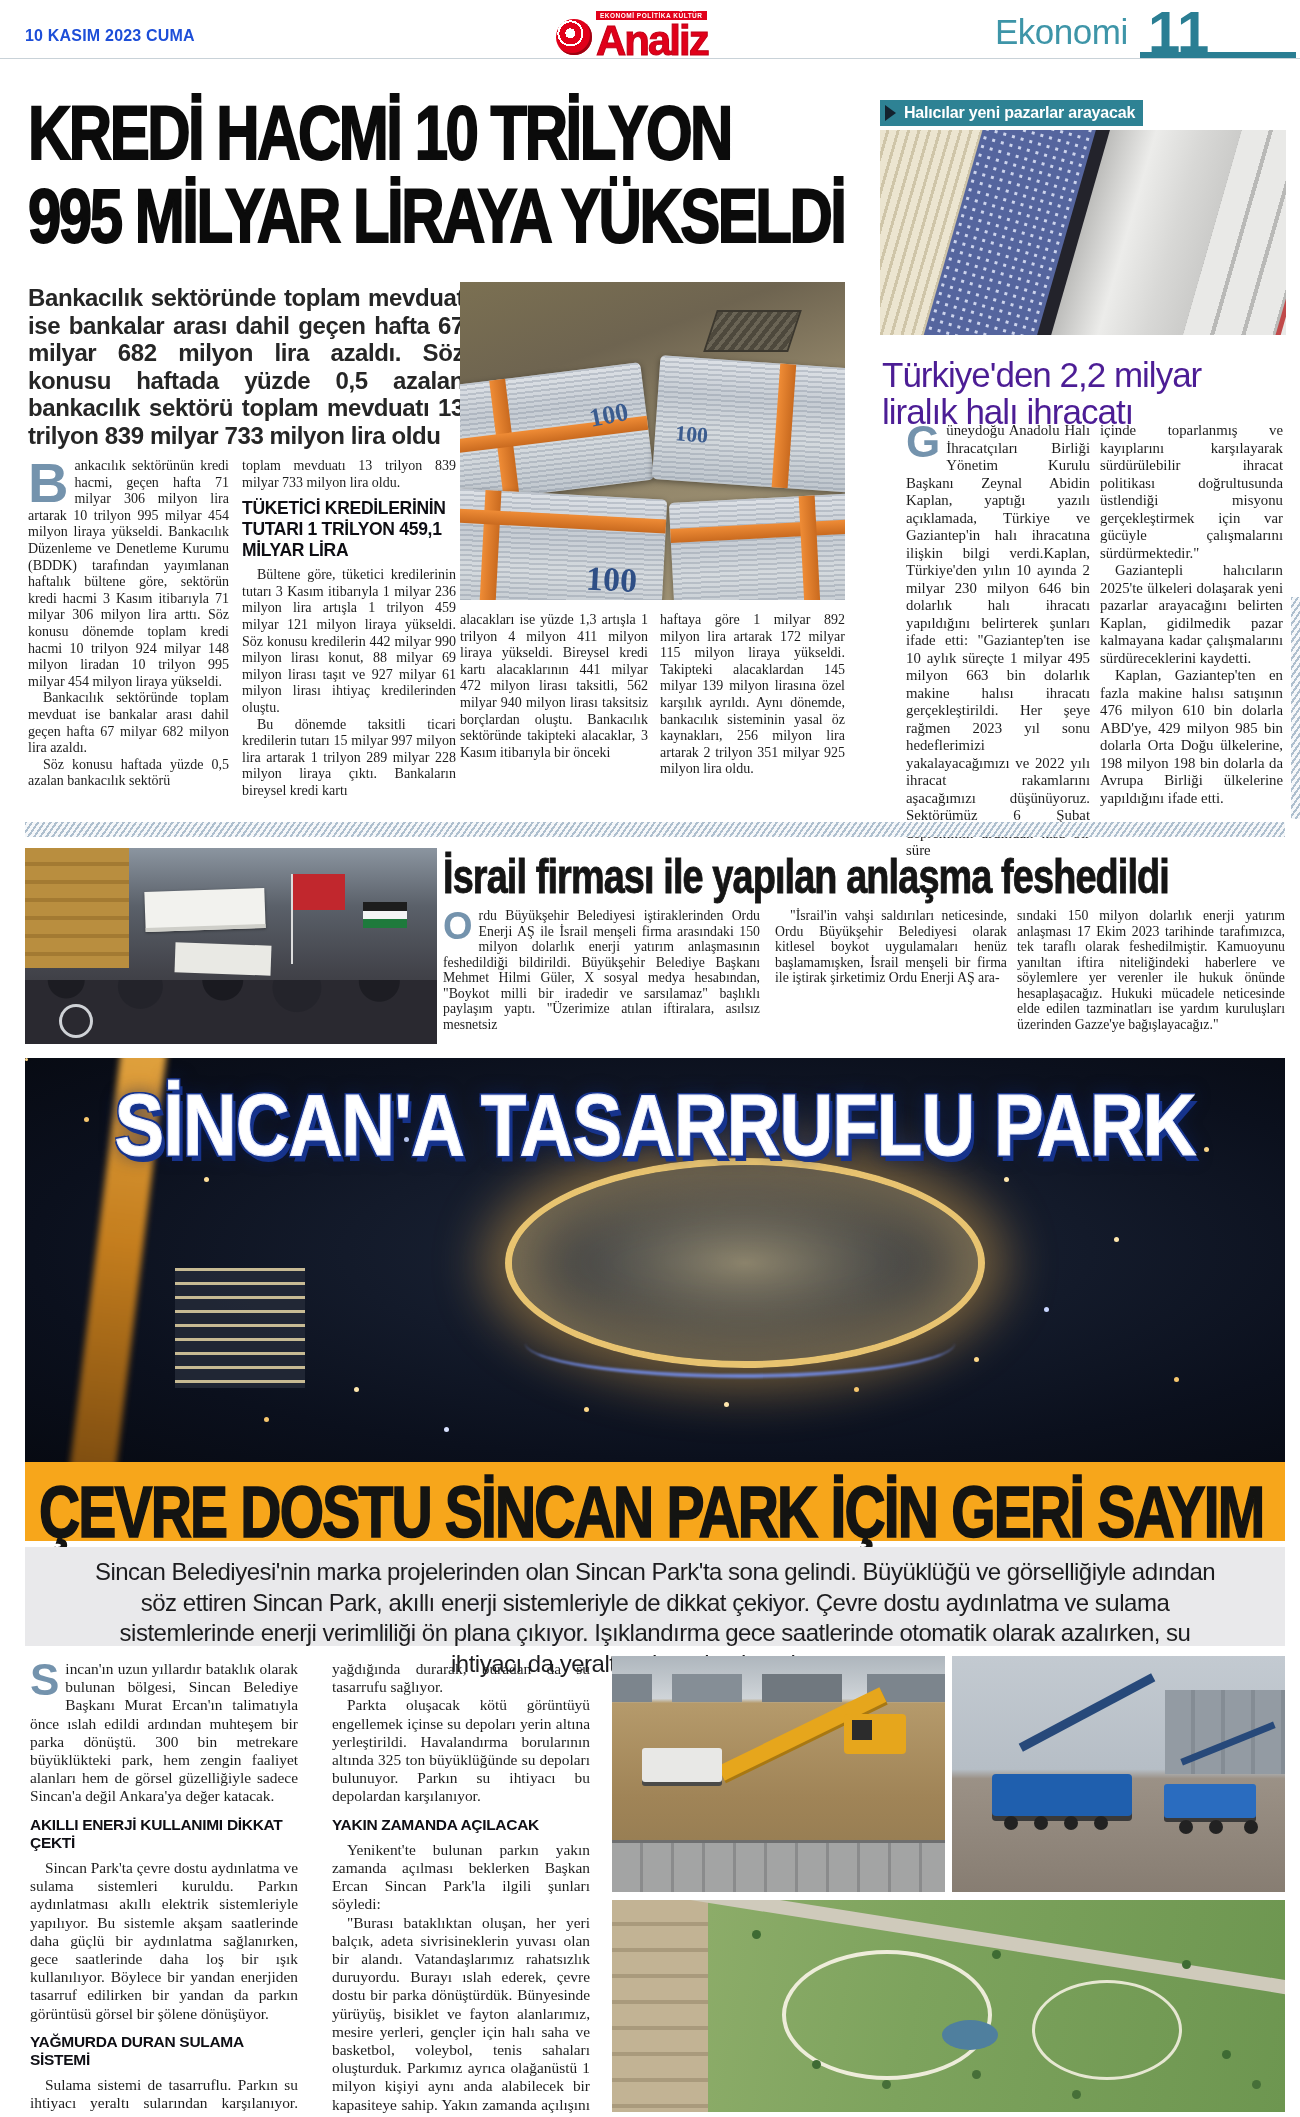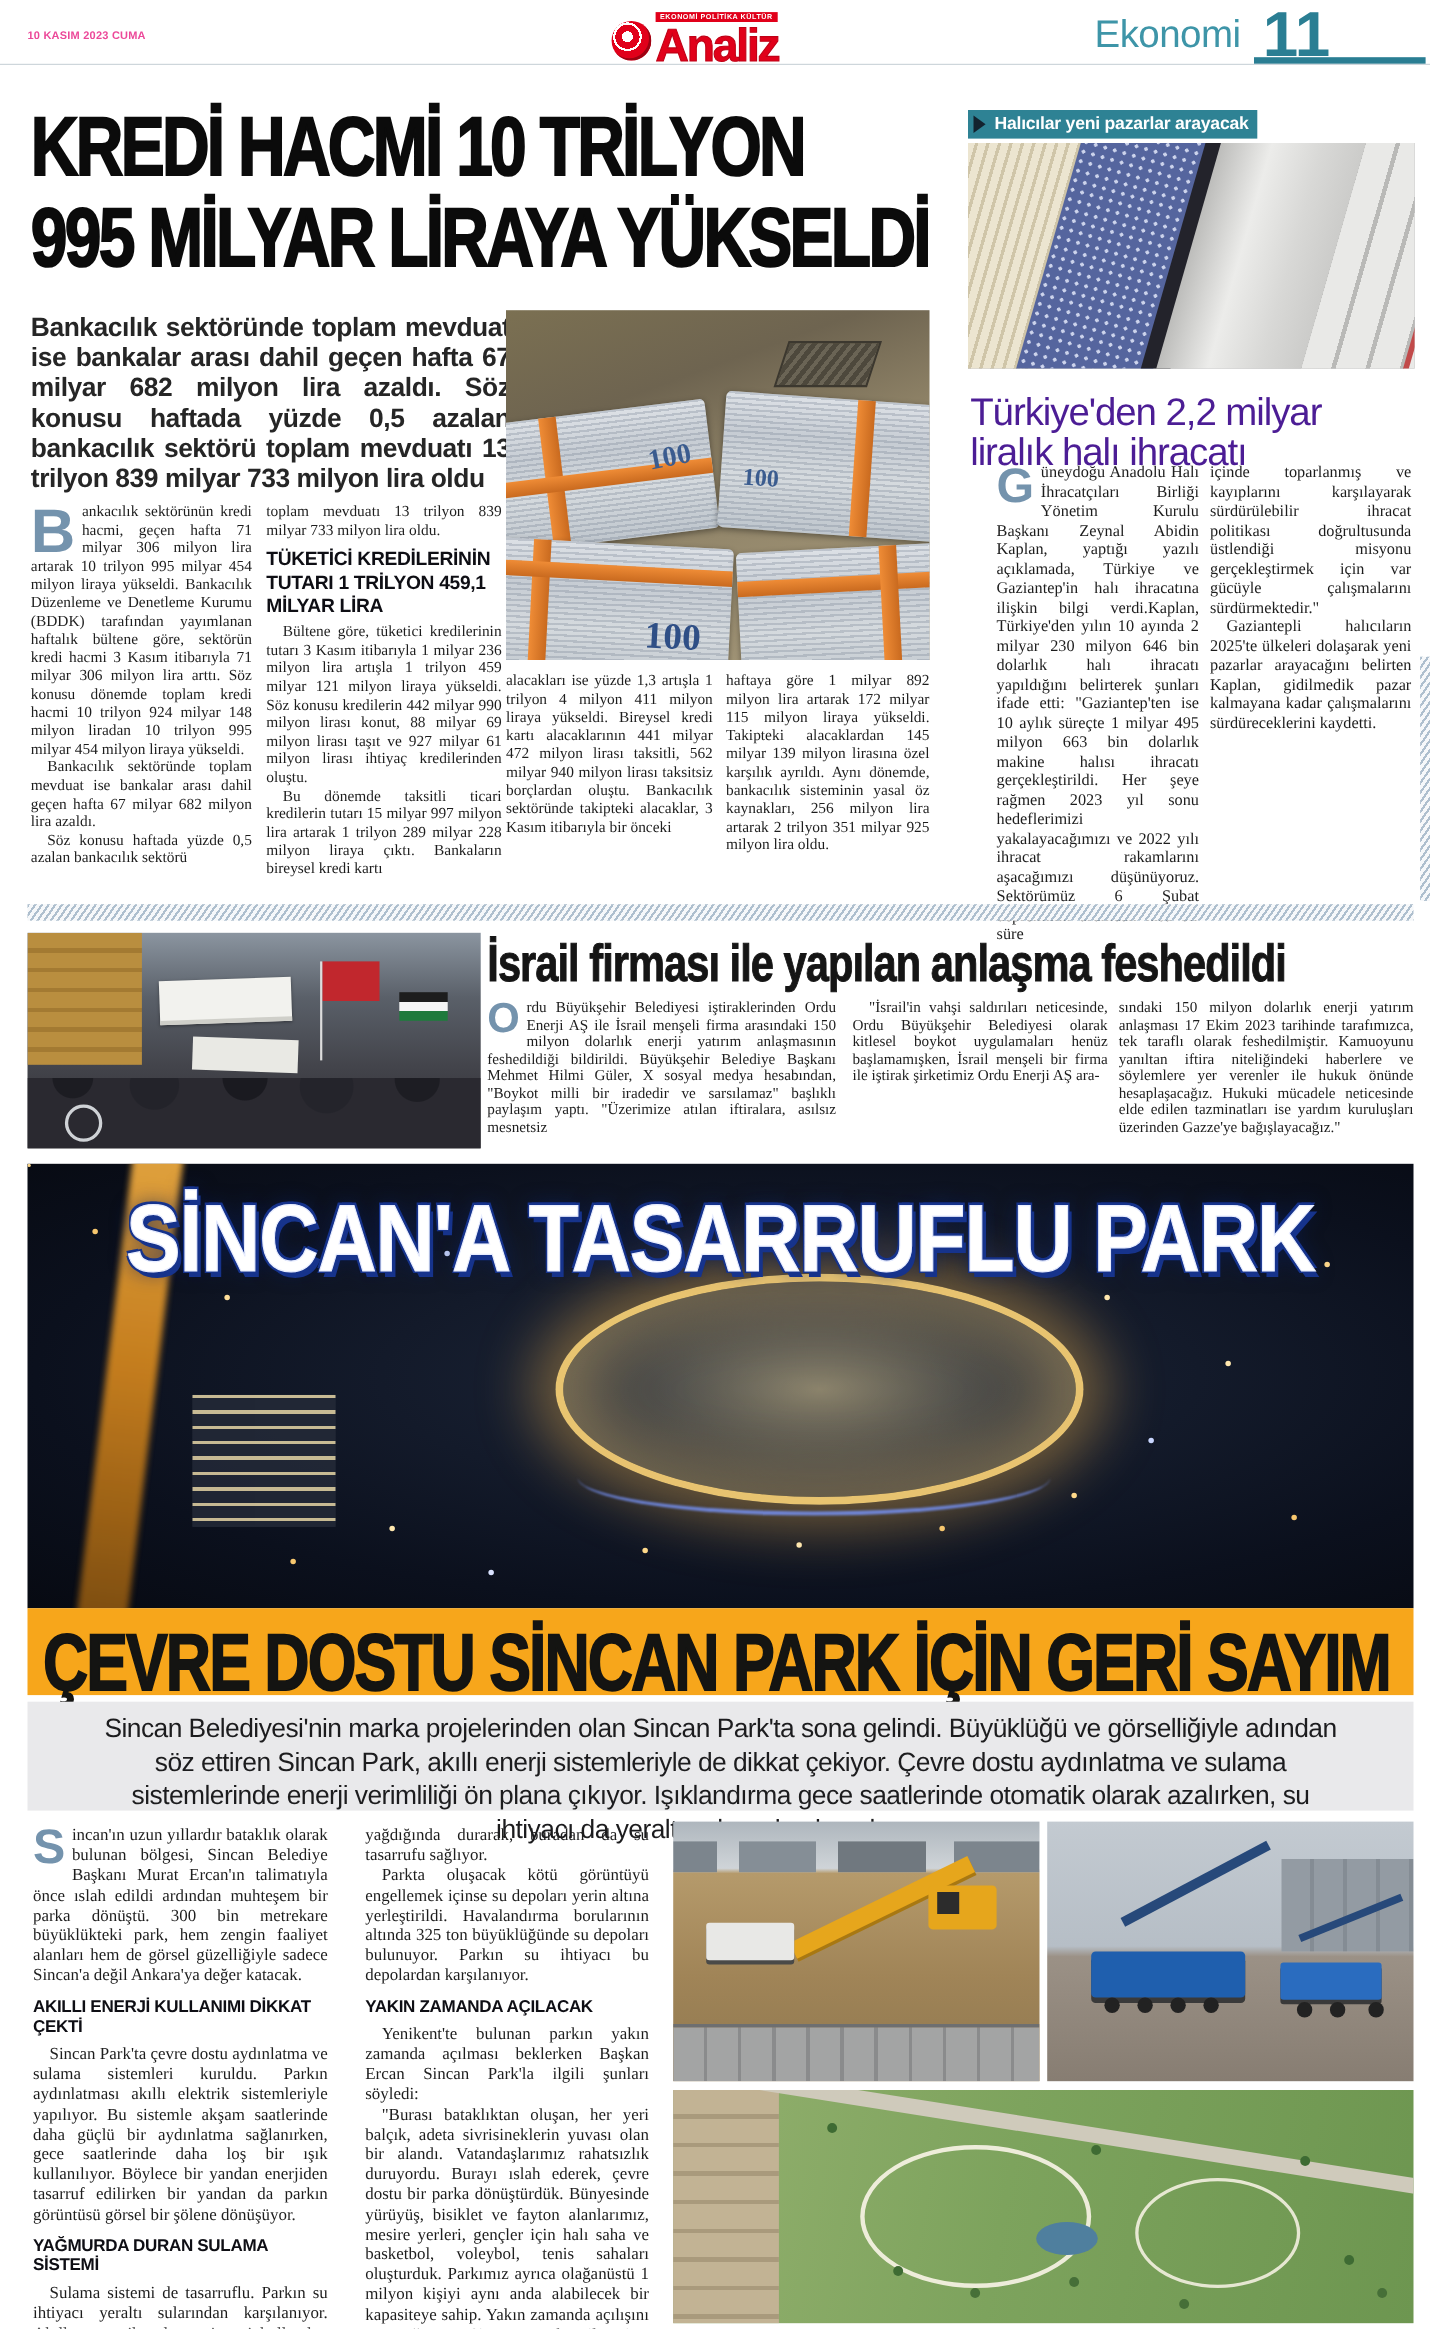--- a/index.html
+++ b/index.html
@@ -22,21 +22,21 @@
   .edges{position:absolute;inset:0;background:repeating-linear-gradient(180deg,rgba(110,122,140,.28) 0 2px,transparent 2px 5px);border-radius:5px}
   .strapV{position:absolute;top:0;bottom:0;width:16px;background:linear-gradient(90deg,#ef8c36,#c96a1f)}
   .strapH{position:absolute;left:0;right:0;height:14px;background:linear-gradient(180deg,#ef8c36,#c96a1f)}
   .b100{position:absolute;color:#3b5c8f;font-weight:bold;font-family:"Liberation Serif",serif}
   .bigline{white-space:nowrap;font-weight:bold;color:#0b0b0b}
 </style>
 </head>
 <body>
 
 <div class="abs" style="left:0;top:0;width:1300px;height:60px">
-  <div class="abs" style="left:25px;top:27px;font-size:10px;font-weight:bold;letter-spacing:.2px;color:#ec4899">10 KASIM 2023 CUMA</div>
+  <div class="abs" style="left:25px;top:27px;font-size:16px;font-weight:bold;letter-spacing:.2px;color:#1d4ed8">10 KASIM 2023 CUMA</div>
 
   <div class="abs" style="left:556px;top:4px;display:flex;align-items:flex-end">
     <div style="width:36px;height:36px;border-radius:50%;margin:0 4px 5px 0;background:radial-gradient(circle at 40% 40%,#fff 0 5px,#e1001a 5px 11px,#fff 11px 13px,#e1001a 13px 100%);box-shadow:inset -2px -2px 0 #9c0312"></div>
     <div>
       <div style="background:#e1001a;color:#fff;font-size:6.5px;font-weight:bold;letter-spacing:.5px;padding:1px 4px;display:inline-block">EKONOMİ POLİTİKA KÜLTÜR</div>
       <div style="color:#e1001a;font-weight:bold;font-size:42px;line-height:38px;letter-spacing:-2px;-webkit-text-stroke:1px #c00016">Analiz</div>
     </div>
   </div>
 
   <div class="abs" style="left:995px;top:12px;font-size:35px;color:#3e95a8;letter-spacing:-.5px">Ekonomi</div>
@@ -116,20 +116,21 @@
   <div>Türkiye'den 2,2 milyar</div>
   <div>liralık halı ihracatı</div>
 </div>
 
 <div class="col f15" style="left:906px;top:422px;width:184px">
   <p><span class="dc">G</span><span>üneydoğu Anadolu Halı İhracatçıları Birliği Yönetim Kurulu Başkanı Zeynal Abidin Kaplan, yaptığı yazılı açıklamada, Türkiye ve Gaziantep'in halı ihracatına ilişkin bilgi verdi.Kaplan, Türkiye'den yılın 10 ayında 2 milyar 230 milyon 646 bin dolarlık halı ihracatı yapıldığını belirterek şunları ifade etti: "Gaziantep'ten ise 10 aylık süreçte 1 milyar 495 milyon 663 bin dolarlık makine halısı ihracatı gerçekleştirildi. Her şeye rağmen 2023 yıl sonu hedeflerimizi yakalayacağımızı ve 2022 yılı ihracat rakamlarını aşacağımızı düşünüyoruz. Sektörümüz 6 Şubat depreminin ardından kısa bir süre</span></p>
 </div>
 <div class="col f15" style="left:1100px;top:422px;width:183px">
   <p>içinde toparlanmış ve kayıplarını karşılayarak sürdürülebilir ihracat politikası doğrultusunda üstlendiği misyonu gerçekleştirmek için var gücüyle çalışmalarını sürdürmektedir."</p>
   <p class="ind">Gaziantepli halıcıların 2025'te ülkeleri dolaşarak yeni pazarlar arayacağını belirten Kaplan, gidilmedik pazar kalmayana kadar çalışmalarını sürdüreceklerini kaydetti.</p>
+  <p class="ind">Kaplan, Gaziantep'ten en fazla makine halısı satışının 476 milyon 610 bin dolarla ABD'ye, 429 milyon 985 bin dolarla Orta Doğu ülkelerine, 198 milyon 198 bin dolarla da Avrupa Birliği ülkelerine yapıldığını ifade etti.</p>
 </div>
 <div class="hatch" style="left:1291px;top:597px;width:9px;height:222px"></div>
 
 <div class="hatch" style="left:25px;top:822px;width:1260px;height:15px"></div>
 
 <div class="ph" style="left:25px;top:848px;width:412px;height:196px;background:linear-gradient(180deg,#8b95a0 0%,#5a6069 30%,#43444b 62%,#2c2b30 100%)">
   <div class="abs" style="left:0;top:0;width:104px;height:120px;background:repeating-linear-gradient(180deg,#b98e3f 0 14px,#a37a32 14px 18px)"></div>
   <div class="abs" style="left:120px;top:42px;width:120px;height:40px;background:#f2f2ee;transform:rotate(-2deg);box-shadow:0 1px 3px rgba(0,0,0,.4);border-bottom:4px solid #cfcfc9"></div>
   <div class="abs" style="left:150px;top:96px;width:96px;height:30px;background:#e9e9e4;transform:rotate(2deg)"></div>
   <div class="abs" style="left:268px;top:26px;width:52px;height:36px;background:#c1272d"></div>

